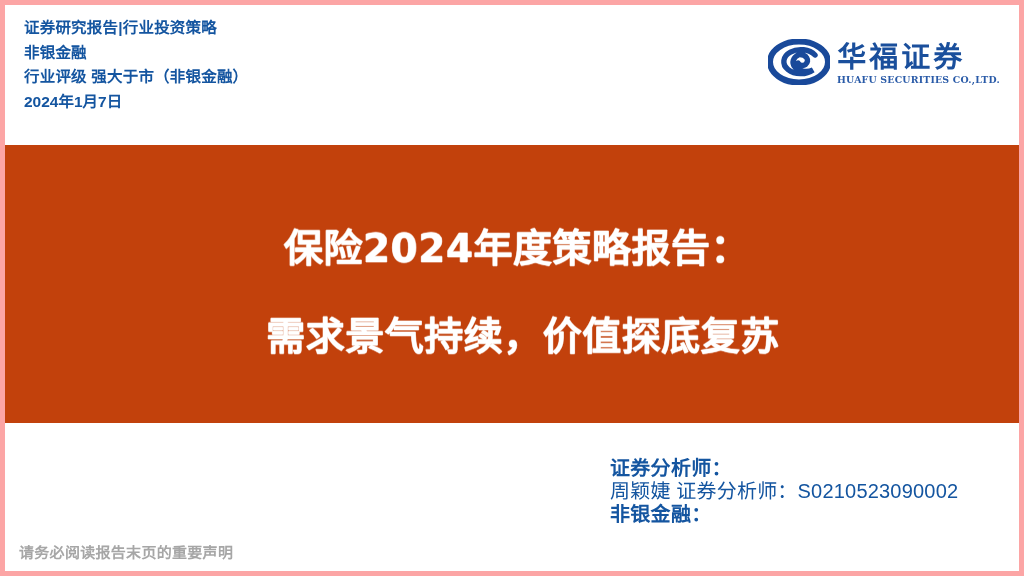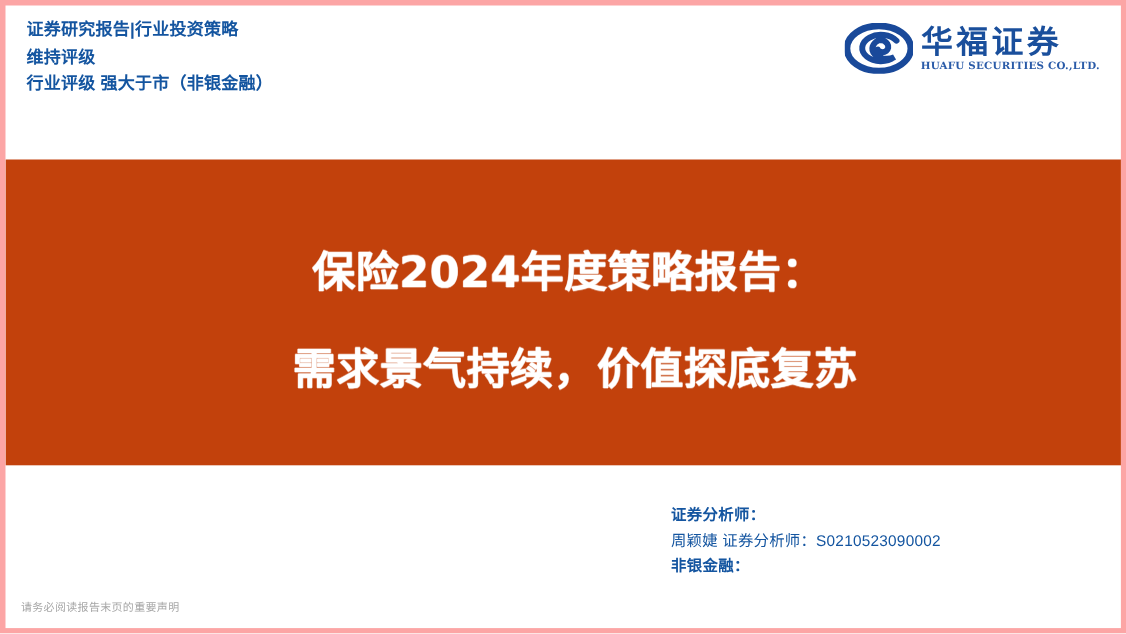--- a/index.html
+++ b/index.html
@@ -49,23 +49,23 @@
   }
   .header-meta .meta-line.date {
     font-weight: 600;
     letter-spacing: 0;
   }
 
   
   .logo {
     position: absolute;
     right: 32px;
-    top: 16px;
+    top: 28px;
     display: flex;
-    align-items: flex-start;
+    align-items: flex-end;
     height: 52px;
   }
   .logo-mark {
     width: 62px;
     height: 46px;
     flex: 0 0 auto;
     margin-right: 7px;
     display: block;
   }
   .logo-wordmark {
@@ -129,58 +129,60 @@
   }
   .hero-title.line1 { margin-top: 78px; }
   .hero-title.line2 { margin-top: 36px; padding-left: 12px; }
 
   
   .analysts {
     position: absolute;
     left: 605px;
     top: 452px;
     color: #1455a0;
-    font-size: 14px;
+    font-size: 20px;
     line-height: 23px;
     white-space: nowrap;
   }
   .analysts .a-label {
     display: block;
     font-weight: 700;
     letter-spacing: 0.3px;
   }
   .analysts .a-value {
     display: block;
     font-weight: 400;
     letter-spacing: 0.2px;
   }
 
   
   .footer-note {
     position: absolute;
     left: 14px;
     bottom: 9px;
     color: #a6a6a6;
-    font-size: 10px;
+    font-size: 15px;
     line-height: 18px;
     letter-spacing: 0.3px;
     white-space: nowrap;
+    font-weight: bold;
   }
 </style>
 </head>
 <body>
 
 <div class="page">
 
   <div class="header">
 
     <div class="header-meta">
       <span class="meta-line">证券研究报告|行业投资策略</span>
-      <span class="meta-line">维持评级</span>
+      <span class="meta-line">非银金融</span>
       <span class="meta-line">行业评级 强大于市（非银金融）</span>
+      <span class="meta-line date">2024年1月7日</span>
     </div>
 
     <div class="logo">
       <svg class="logo-mark" viewBox="0 0 62 46" aria-hidden="true">
 
         <ellipse cx="31" cy="23" rx="29" ry="20.5" fill="none" stroke="#19499a" stroke-width="6"></ellipse>
 
         <path d="M 47 16
                  A 17 12 0 1 0 45 31
                  A 12 8.5 0 1 1 31 15.5

